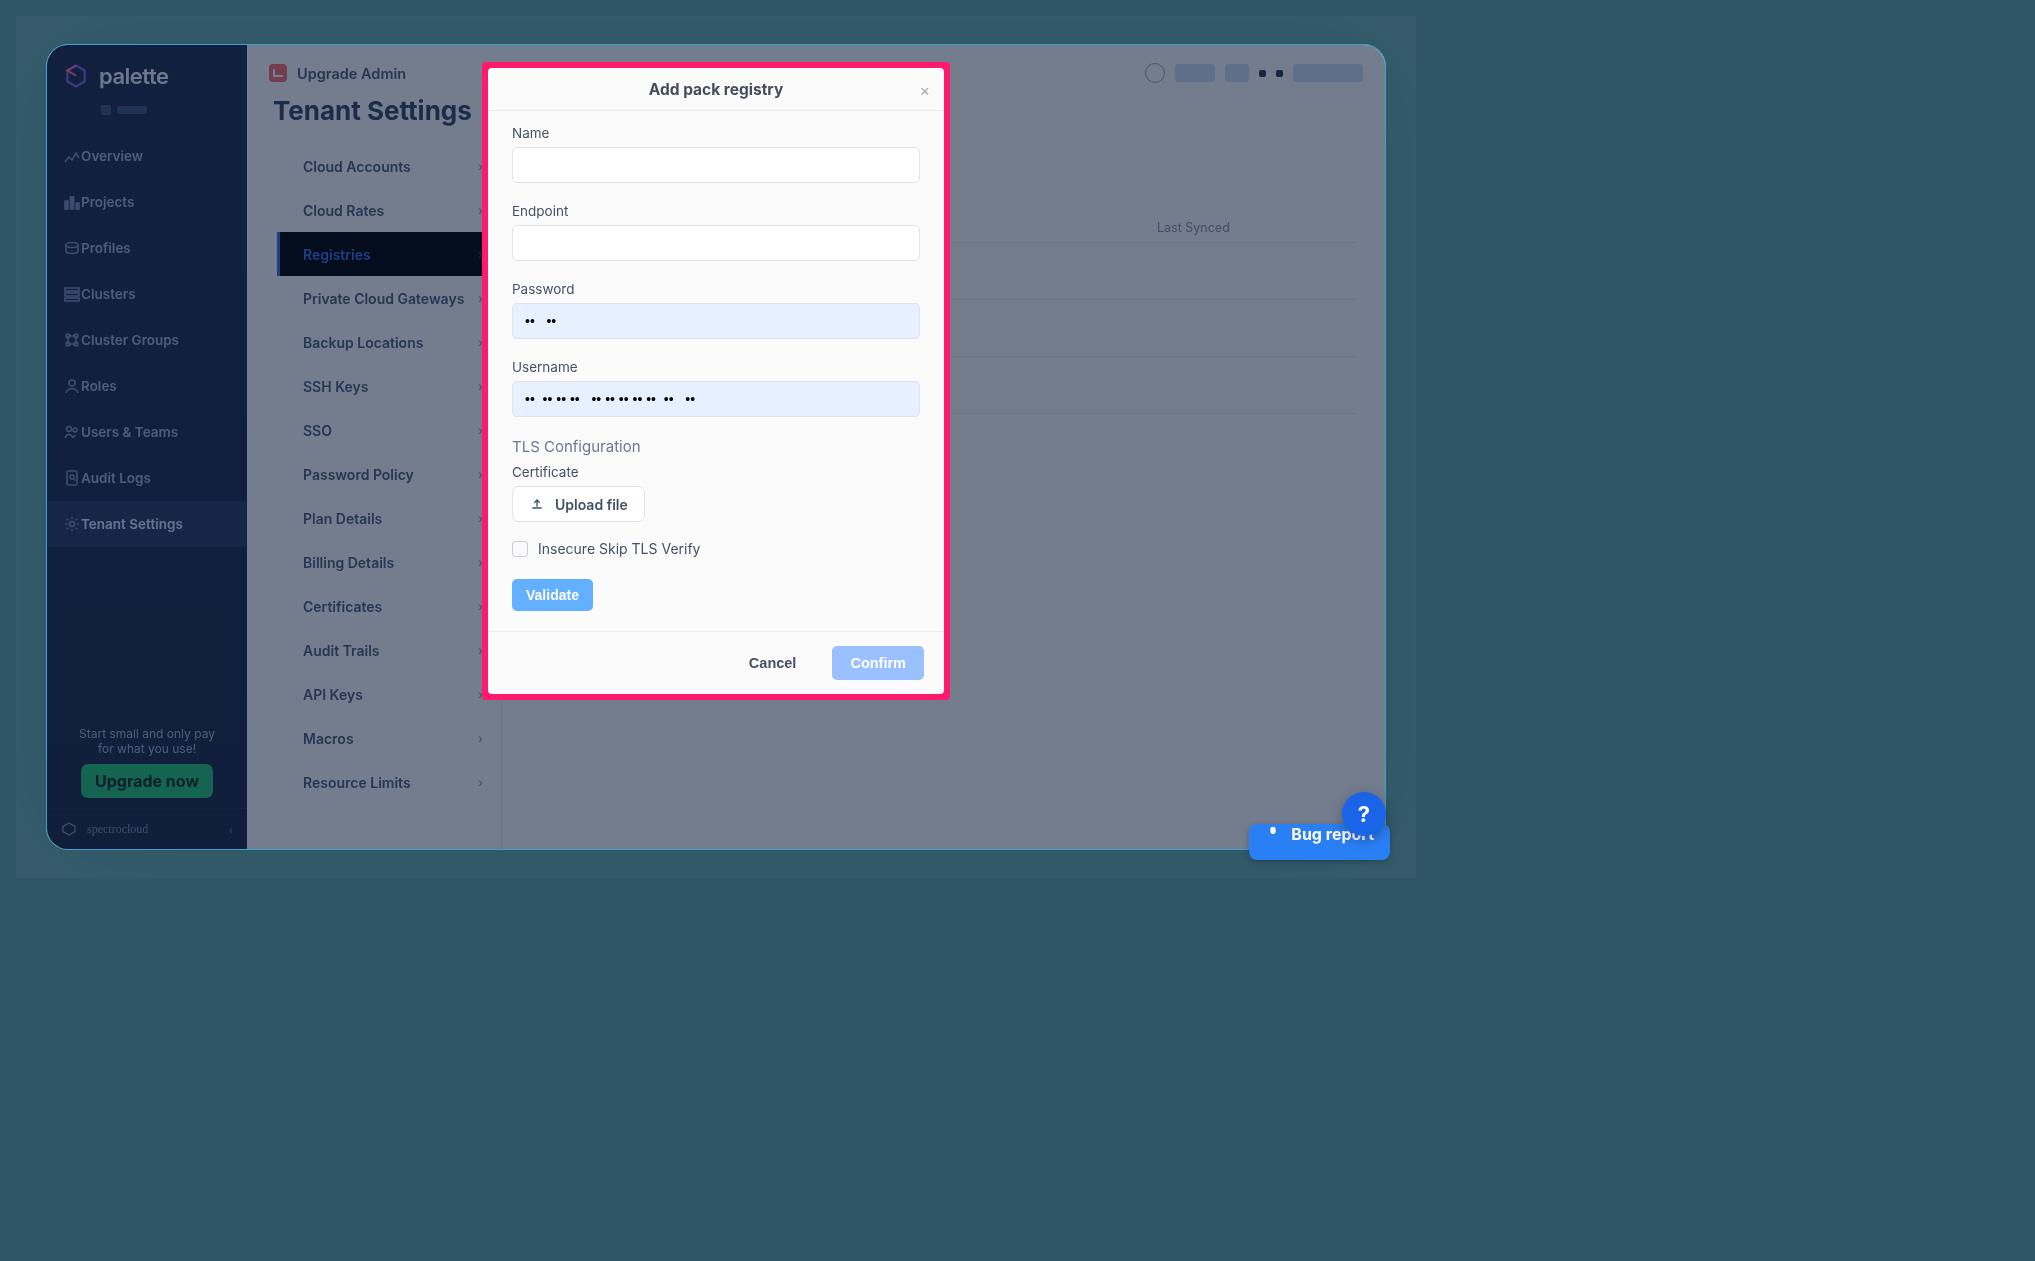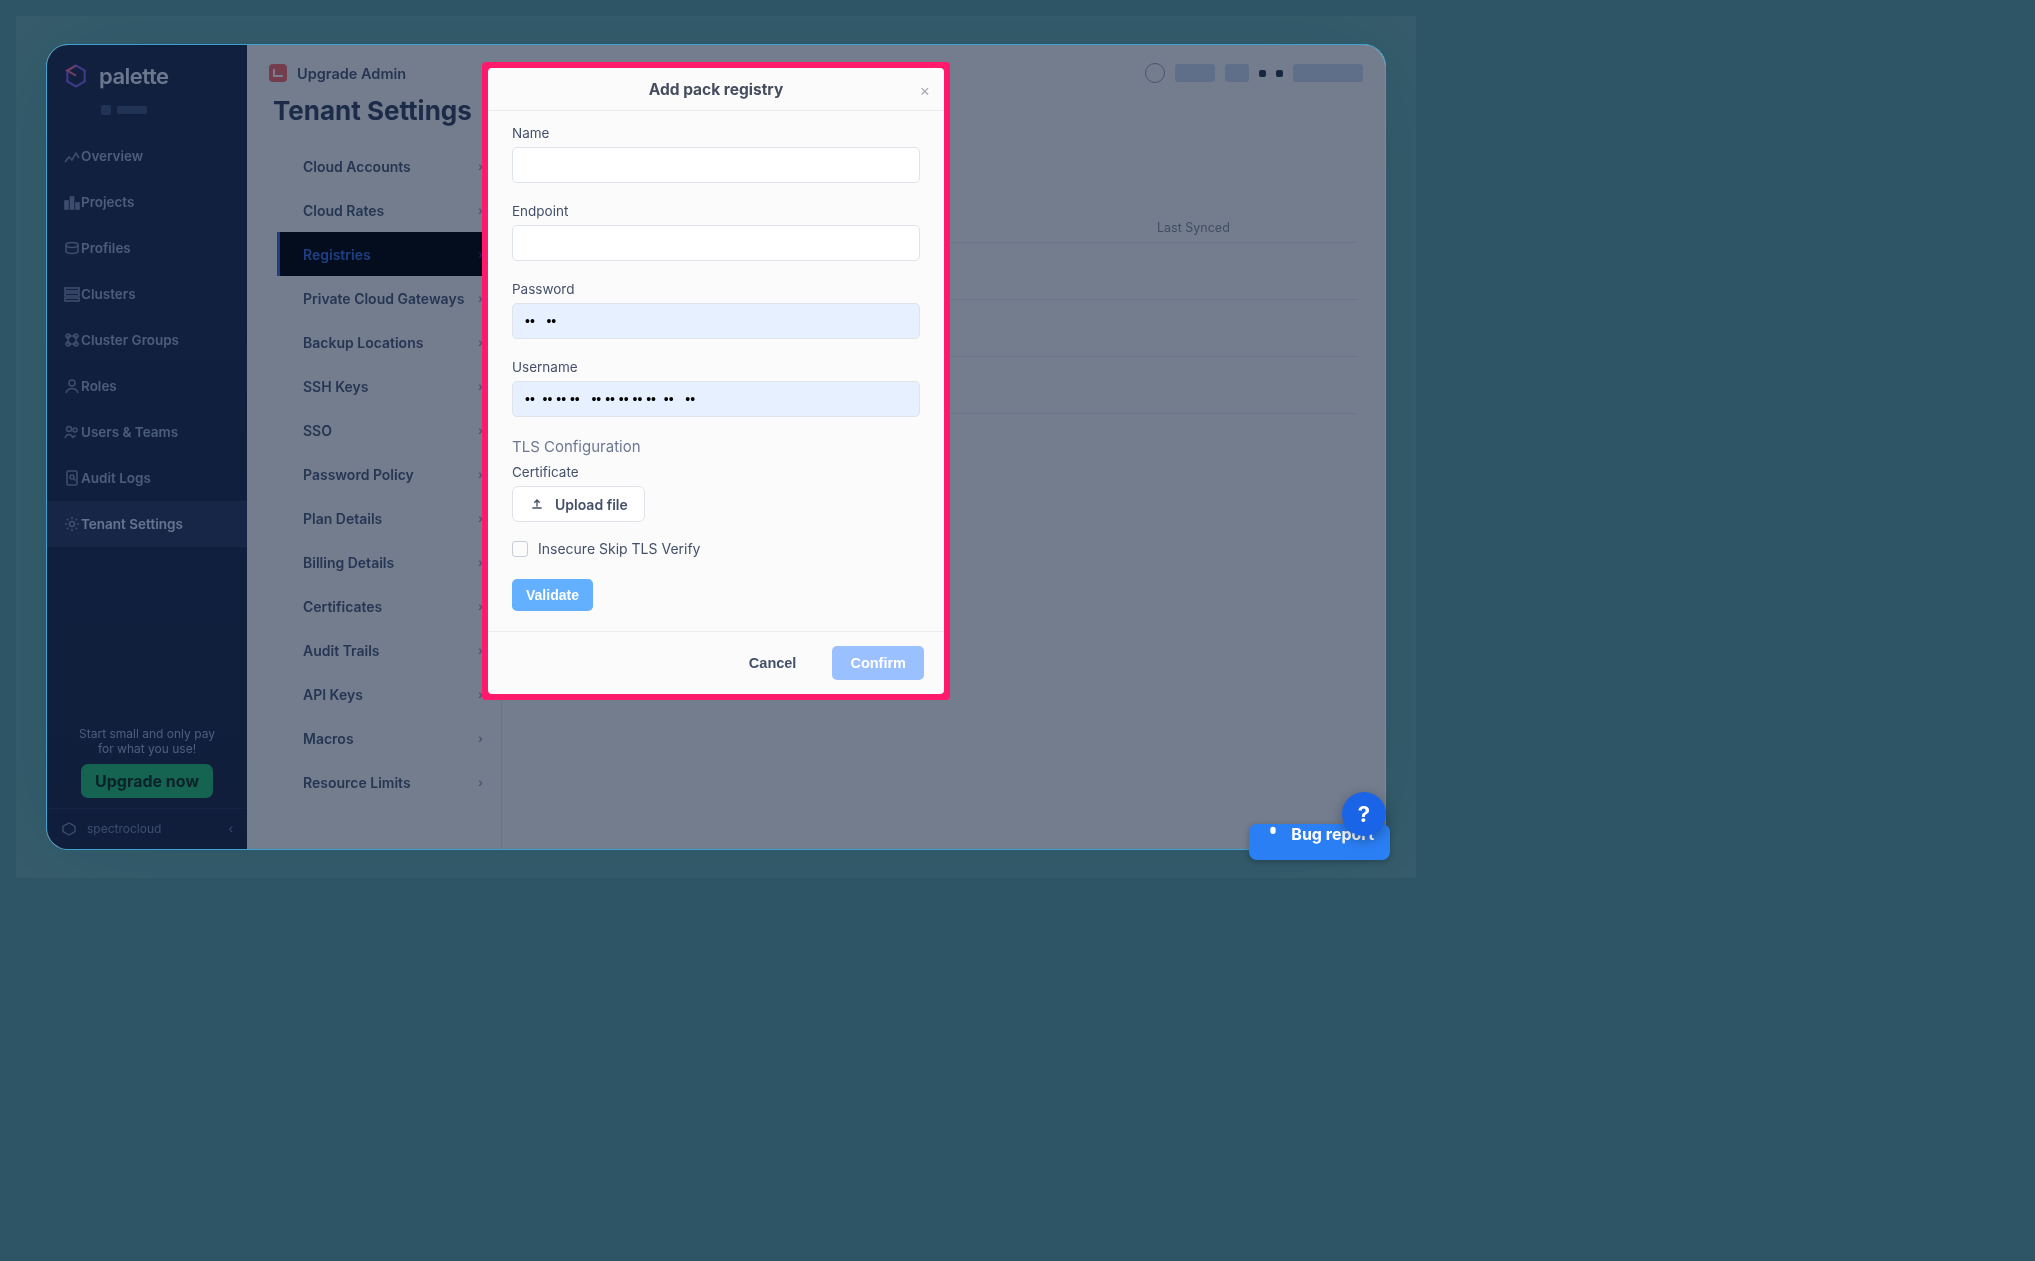--- a/index.html
+++ b/index.html
@@ -47,21 +47,21 @@
   .ctx span:last-child{width:30px;height:8px;background:#495c85;border-radius:2px;}
 
   .nav { flex:1; }
   .nav-item { display:flex; align-items:center; padding:0 16px; height:46px; font-weight:600; font-size:13.5px; color:#9fb0d6; cursor:pointer;}
   .nav-item.active { background:#2a385e; color:#d9e3ff; }
   .nav-item .ico { width:18px; height:18px; opacity:.85; display:flex; align-items:center; justify-content:center;}
   .nav-item svg { fill:none; stroke:#8e9ec6; stroke-width:1.6; }
 
   .promo { padding:10px 14px; text-align:center; font-size:12px; color:#9fb0d6;}
   .promo .btn { display:inline-block; margin-top:8px; padding:7px 14px; background:#24c074; color:#0e2d1b; font-weight:700; border-radius:7px; font-size:16px;}
-  .foot { display:flex; align-items:flex-start; gap:10px; padding:12px 14px; font-size:12px; color:#7b8cb5; border-top:1px solid #273459;}
+  .foot { display:flex; align-items:flex-end; gap:10px; padding:12px 14px; font-size:12px; color:#7b8cb5; border-top:1px solid #273459;font-family:Liberation Serif, serif;}
   .foot svg{fill:#7b8cb5;}
   .foot .chev{ margin-left:auto;}
 
   .main { flex:1; display:flex; flex-direction:column; position:relative; }
   .topbar { height:40px; display:flex; align-items:center; padding:8px 22px 0 22px; }
   .breadcrumb { display:flex; align-items:center; gap:10px; font-weight:600; color:#4c5a77; font-size:14.5px;}
   .breadcrumb .sq { width:18px; height:18px; border-radius:4px; background:#f86b6b; position:relative;}
   .breadcrumb .sq::after{content:"";position:absolute;left:4px;top:5px;right:4px;bottom:5px;border:2px solid #fff;border-top:none;border-right:none;border-radius:1px;}
   .topbar .right { margin-left:auto; display:flex; align-items:center; gap:10px;}
   .ticon{width:18px;height:18px;border-radius:50%;border:1.5px solid #93a0b8;}

